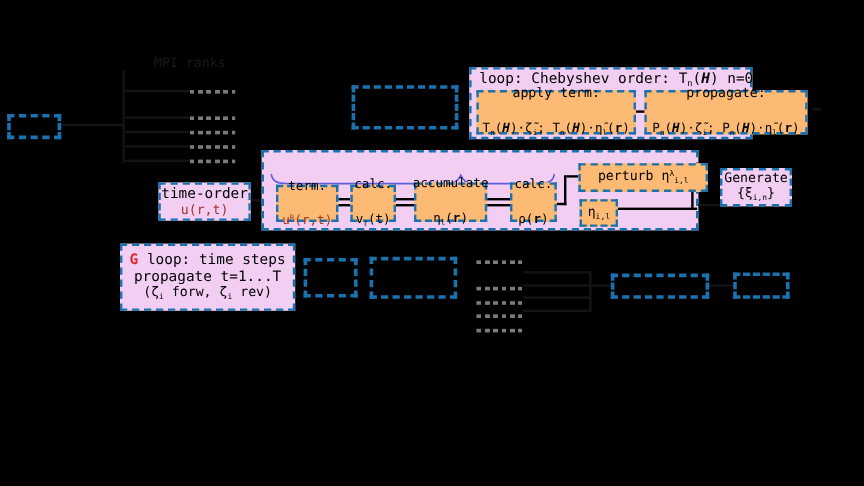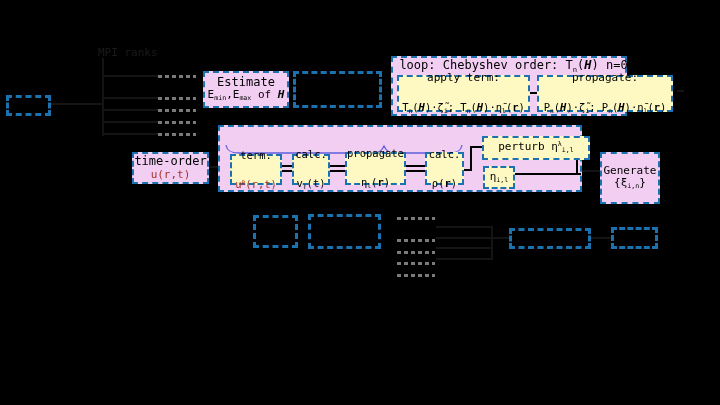--- a/index.html
+++ b/index.html
@@ -1,21 +1,21 @@
 <!DOCTYPE html>
 <html><head>
 <meta charset="utf-8">
 <style>
   html,body{margin:0;padding:0;background:#000;}
   .stage{position:relative;width:720px;height:405px;background:#000;overflow:hidden;
          font-family:"DejaVu Sans Mono","Liberation Mono",monospace;}
   .box{position:absolute;box-sizing:border-box;border:2px dashed #1b72ae;}
   .darkbox{position:absolute;box-sizing:border-box;border:3px dashed #1b72ae;background:#000;}
   .pink{background:#f2cef2;}
-  .yellow{background:#fef9c3;gap:16px;}
+  .yellow{background:#fdba74;gap:16px;}
   .center{display:flex;flex-direction:column;align-items:center;justify-content:center;text-align:center;}
   .t12{font-size:12px;line-height:1.15;color:#000;white-space:nowrap;}
   .t11{font-size:11px;line-height:1.15;color:#000;white-space:nowrap;}
   .t10{font-size:10.5px;line-height:1.2;color:#000;white-space:nowrap;}
   .sub{font-size:0.6em;vertical-align:-0.35em;}
   .sup{font-size:0.6em;vertical-align:0.55em;}
   .b{font-weight:bold;}
   .bi{font-weight:bold;font-style:italic;}
   .red{color:#e02828;font-weight:bold;}
   .darkred{color:#a5342a;}
@@ -34,34 +34,30 @@
 <div class="stage">
 
   <div class="faint" style="left:51px;top:103px;width:53px;height:2px"></div>
   <div class="faint" style="left:102px;top:58px;width:2px;height:78px"></div>
   <div class="faint" style="left:104px;top:75px;width:54px;height:2px"></div>
   <div class="faint" style="left:104px;top:97px;width:54px;height:2px"></div>
   <div class="faint" style="left:104px;top:109px;width:54px;height:2px"></div>
   <div class="faint" style="left:104px;top:121px;width:54px;height:2px"></div>
   <div class="faint" style="left:104px;top:133px;width:54px;height:2px"></div>
 
-  <div class="faintlabel" style="left:98px;top:46px;width:90px;text-align:left">MPI ranks</div>
+  <div class="faintlabel" style="left:98px;top:46px;width:90px;text-align:right">MPI ranks</div>
 
   <div class="darkbox" style="left:6px;top:95px;width:45px;height:21px"></div>
 
   <div class="gdash" style="left:158px;top:75px;width:38px"></div>
   <div class="gdash" style="left:158px;top:97px;width:38px"></div>
   <div class="gdash" style="left:158px;top:109px;width:38px"></div>
   <div class="gdash" style="left:158px;top:121px;width:38px"></div>
   <div class="gdash" style="left:158px;top:133px;width:38px"></div>
 
-  <div class="box pink center" style="left:203px;top:71px;width:86px;height:37px">
-    <div class="t12">Estimate</div>
-    <div class="t11"><span>E</span><span class="sub">min</span><span>,E</span><span class="sub">max</span><span> of </span><span class="bi">H</span></div>
-  </div>
 
   <div class="darkbox" style="left:293px;top:71px;width:89px;height:37px"></div>
 
   <div class="box pink" style="left:391px;top:56px;width:236px;height:60px">
     <div class="hdr t12" style="left:0;top:1px;width:283px"><span>loop: Chebyshev order: T</span><span class="sub">n</span><span>(</span><span class="bi">H</span><span>) n=0...N</span><span class="sub">chb</span></div>
     <div class="ln" style="left:137px;top:34px;width:9px;height:2px"></div>
     <div class="box yellow center" style="left:4px;top:17px;width:133px;height:37px">
       <div class="t11">apply term:</div>
       <div class="t10"><span>T</span><span class="sub">n</span><span>(</span><span class="bi">H</span><span>)·ζ̃</span><span class="sub">i</span><span>; T</span><span class="sub">n</span><span>(</span><span class="bi">H</span><span>)·η̄</span><span class="sub">l</span><span>(</span><span class="b">r</span><span>)</span></div>
     </div>
@@ -98,41 +94,46 @@
 
     <div class="box yellow center" style="left:10px;top:27px;width:52px;height:31px">
       <div class="t10">term.</div>
       <div class="t10"><span class="darkred">u</span><span class="darkred sup">R</span><span class="darkred">(r,t)</span></div>
     </div>
     <div class="box yellow center" style="left:72px;top:27px;width:38px;height:31px">
       <div class="t10">calc.</div>
       <div class="t10"><span>v</span><span class="sub">ℓ</span><span>(t)</span></div>
     </div>
     <div class="box yellow center" style="left:125px;top:25px;width:61px;height:33px">
-      <div class="t10">propagate</div>
+      <div class="t10">accumulate</div>
       <div class="t10"><span>η</span><span class="sub">l</span><span>(</span><span class="b">r</span><span>)</span></div>
     </div>
     <div class="box yellow center" style="left:205px;top:25px;width:39px;height:33px">
       <div class="t10">calc.</div>
       <div class="t10"><span>ρ</span><span>(</span><span class="b">r</span><span>)</span></div>
     </div>
     <div class="box yellow center" style="left:262px;top:9px;width:108px;height:24px">
       <div class="t11"><span>perturb η</span><span class="sup">λ</span><span class="sub">i,l</span></div>
     </div>
     <div class="box yellow center" style="left:263px;top:39px;width:32px;height:23px">
       <div class="t11"><span>η</span><span class="sub">i,l</span></div>
     </div>
   </div>
   <div class="faint" style="left:582px;top:170px;width:18px;height:2px"></div>
 
-  <div class="box pink center" style="left:600px;top:152px;width:60px;height:52px">
+  <div class="box pink center" style="left:600px;top:140px;width:60px;height:32px">
     <div class="t11">Generate</div>
     <div class="t11"><span>{ξ</span><span class="sub">i,n</span><span>}</span></div>
   </div>
 
+  <div class="box pink center" style="left:100px;top:203px;width:146px;height:56px">
+    <div class="t12"><span class="red">G</span><span> loop: time steps</span></div>
+    <div class="t12">propagate t=1...T</div>
+    <div class="t11"><span>(ζ</span><span class="sub">i</span><span> forw, ζ</span><span class="sub">i</span><span> rev)</span></div>
+  </div>
 
   <div class="darkbox" style="left:253px;top:215px;width:45px;height:33px"></div>
   <div class="darkbox" style="left:308px;top:214px;width:73px;height:35px"></div>
 
   <div class="gdash" style="left:397px;top:217px;width:38px"></div>
   <div class="gdash" style="left:397px;top:239px;width:38px"></div>
   <div class="gdash" style="left:397px;top:251px;width:38px"></div>
   <div class="gdash" style="left:397px;top:262px;width:38px"></div>
   <div class="gdash" style="left:397px;top:274px;width:38px"></div>
 

